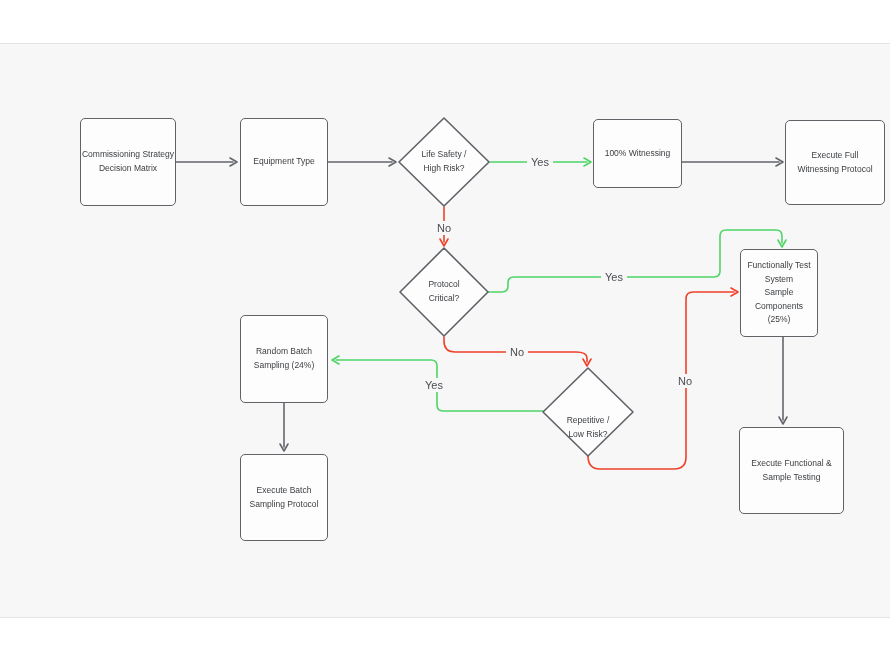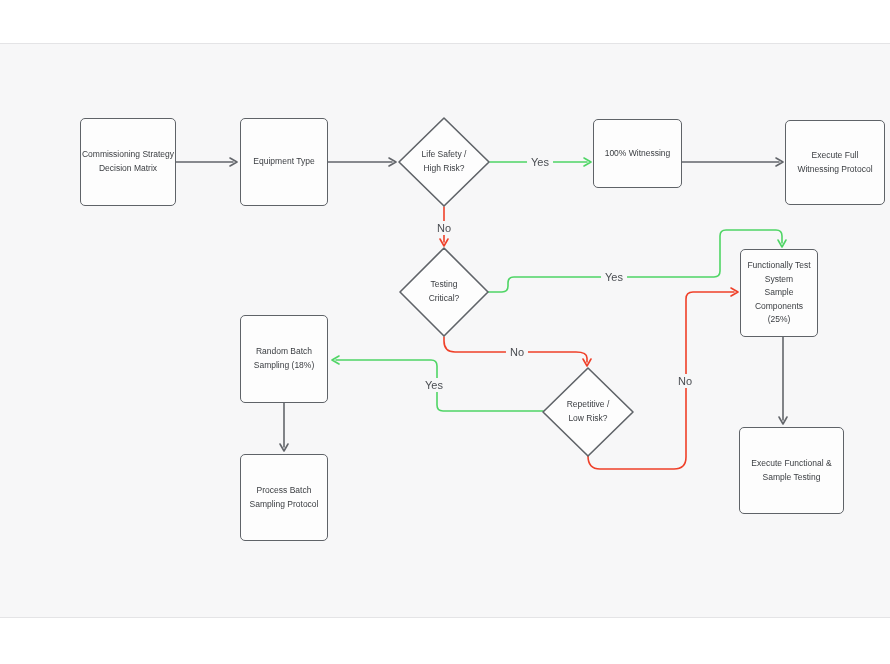--- a/index.html
+++ b/index.html
@@ -110,36 +110,36 @@
 Witnessing Protocol</span>
 </div>
 <div class="node" style="left:740px;top:249px;width:78px;height:88px">
   <span class="node-label">Functionally Test
 System
 Sample Components
 (25%)</span>
 </div>
 <div class="node" style="left:240px;top:315px;width:88px;height:88px">
   <span class="node-label">Random Batch
-Sampling (18%)</span>
+Sampling (24%)</span>
 </div>
 <div class="node" style="left:240px;top:454px;width:88px;height:87px">
-  <span class="node-label">Process Batch
+  <span class="node-label">Execute Batch
 Sampling Protocol</span>
 </div>
 <div class="node" style="left:739px;top:427px;width:105px;height:87px">
   <span class="node-label">Execute Functional &amp;
 Sample Testing</span>
 </div>
 
 <div class="diamond-label" style="left:444px;top:162px">Life Safety /
 High Risk?</div>
-<div class="diamond-label" style="left:444px;top:292px">Testing
+<div class="diamond-label" style="left:444px;top:292px">Protocol
 Critical?</div>
-<div class="diamond-label" style="left:588px;top:412px">Repetitive /
+<div class="diamond-label" style="left:588px;top:428px">Repetitive /
 Low Risk?</div>
 
 <div class="edge-label" style="left:540px;top:162px">Yes</div>
 <div class="edge-label" style="left:444px;top:228px">No</div>
 <div class="edge-label" style="left:614px;top:277px">Yes</div>
 <div class="edge-label" style="left:517px;top:352px">No</div>
 <div class="edge-label" style="left:434px;top:385px">Yes</div>
 <div class="edge-label" style="left:685px;top:381px">No</div>
 
 </body></html>

